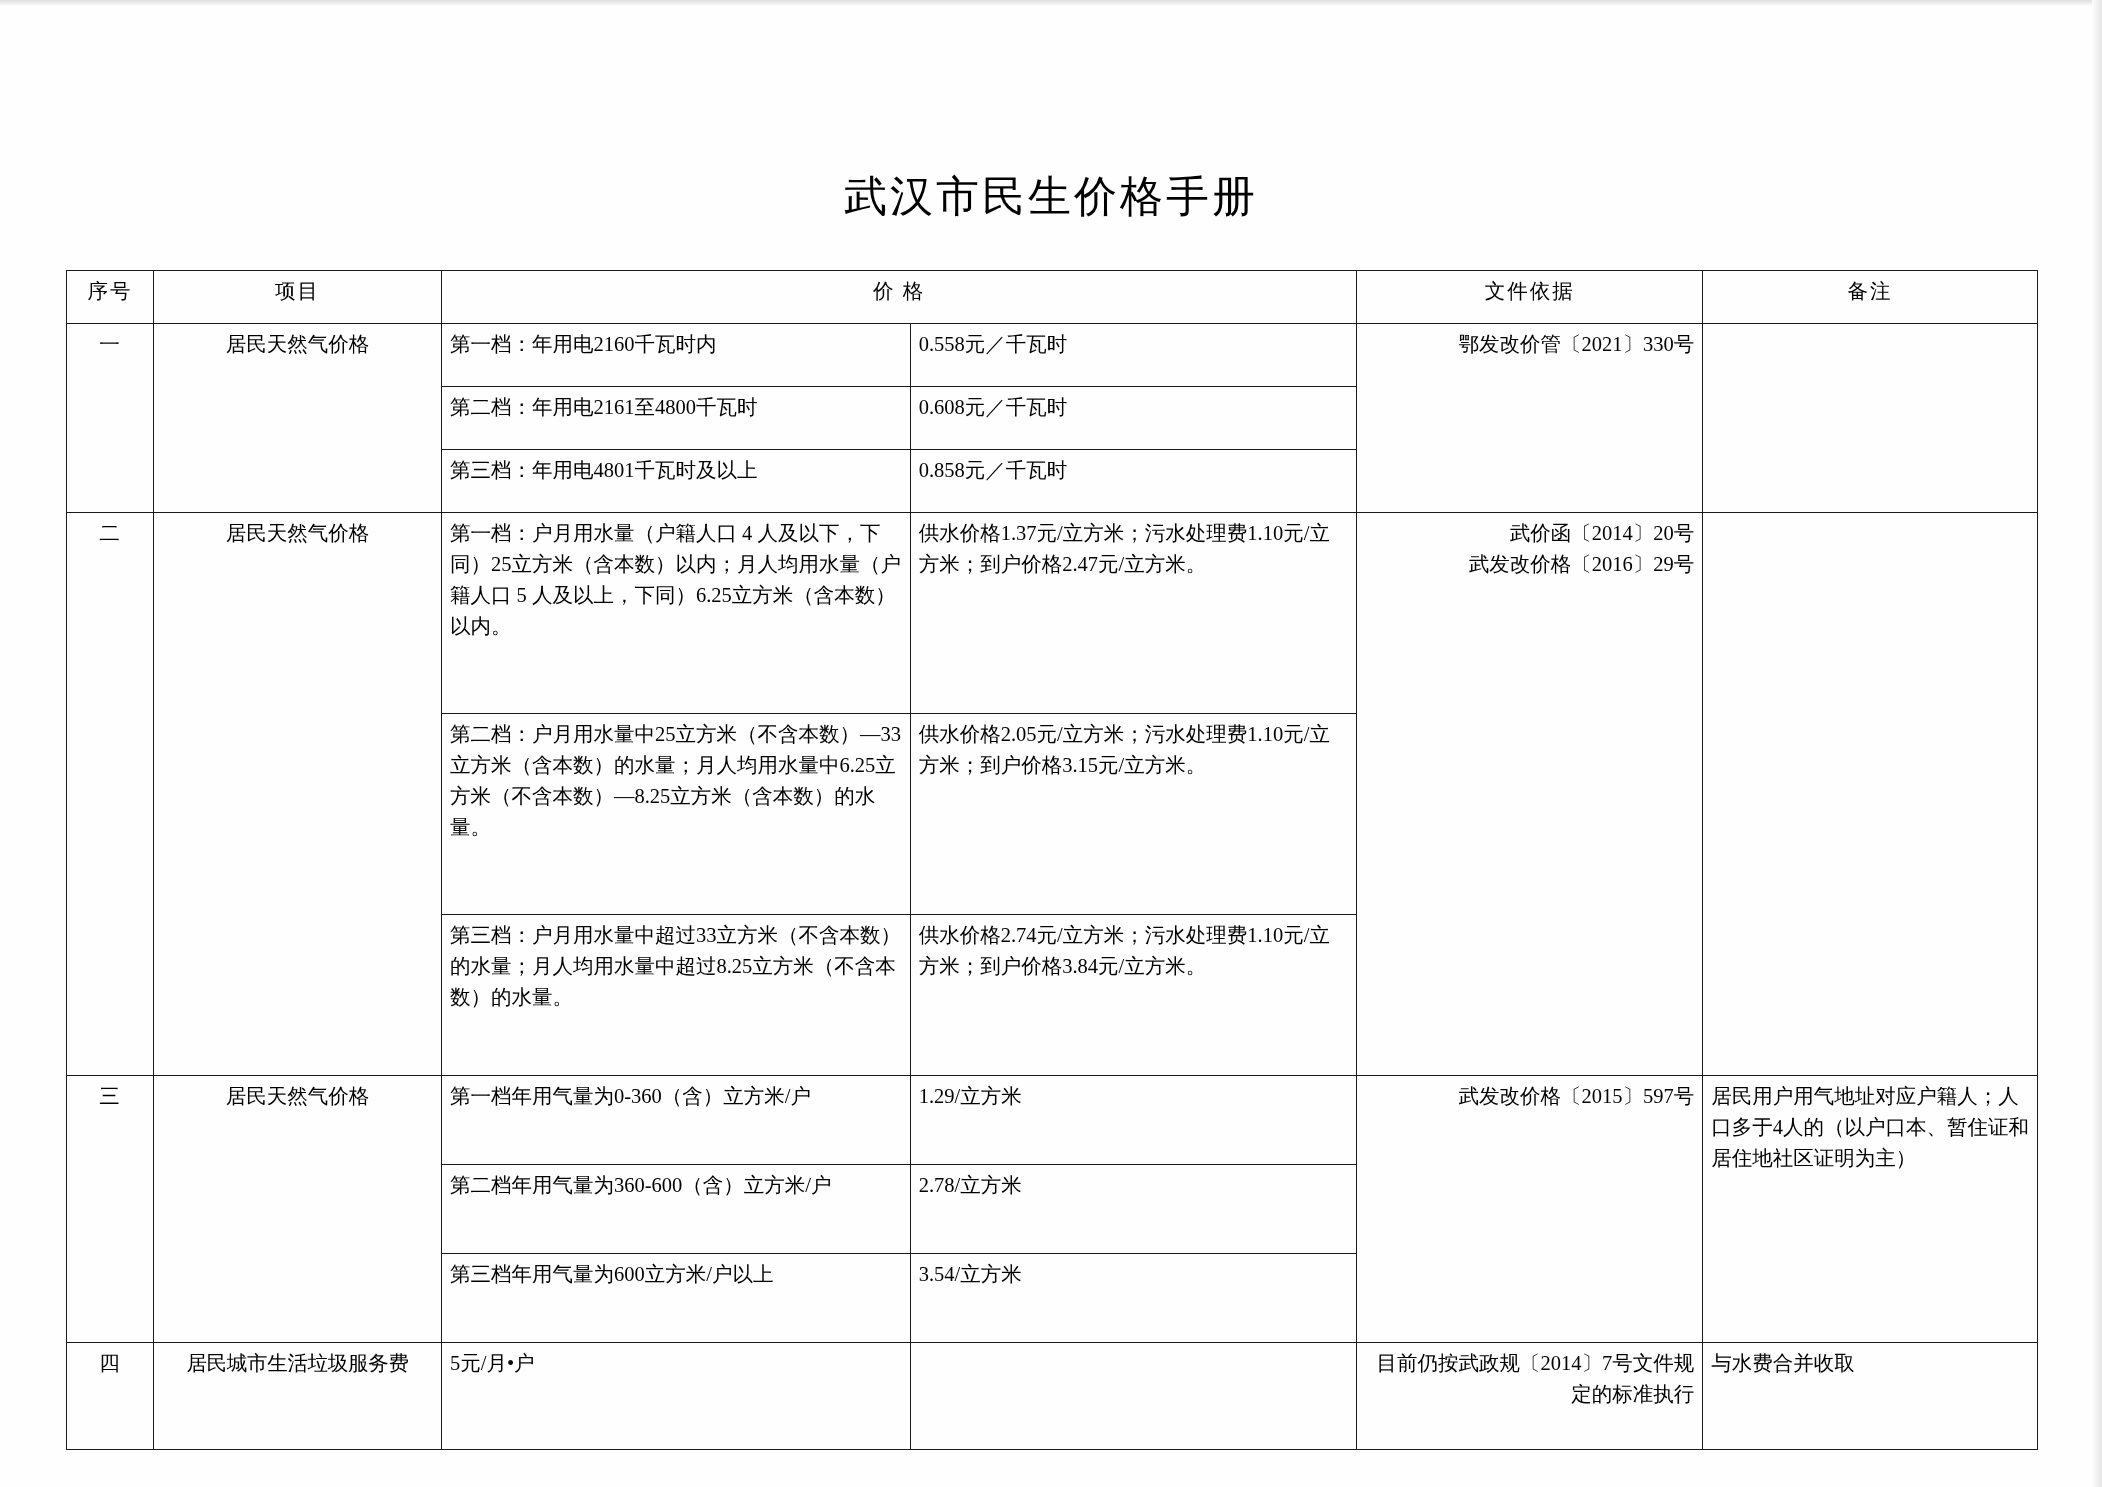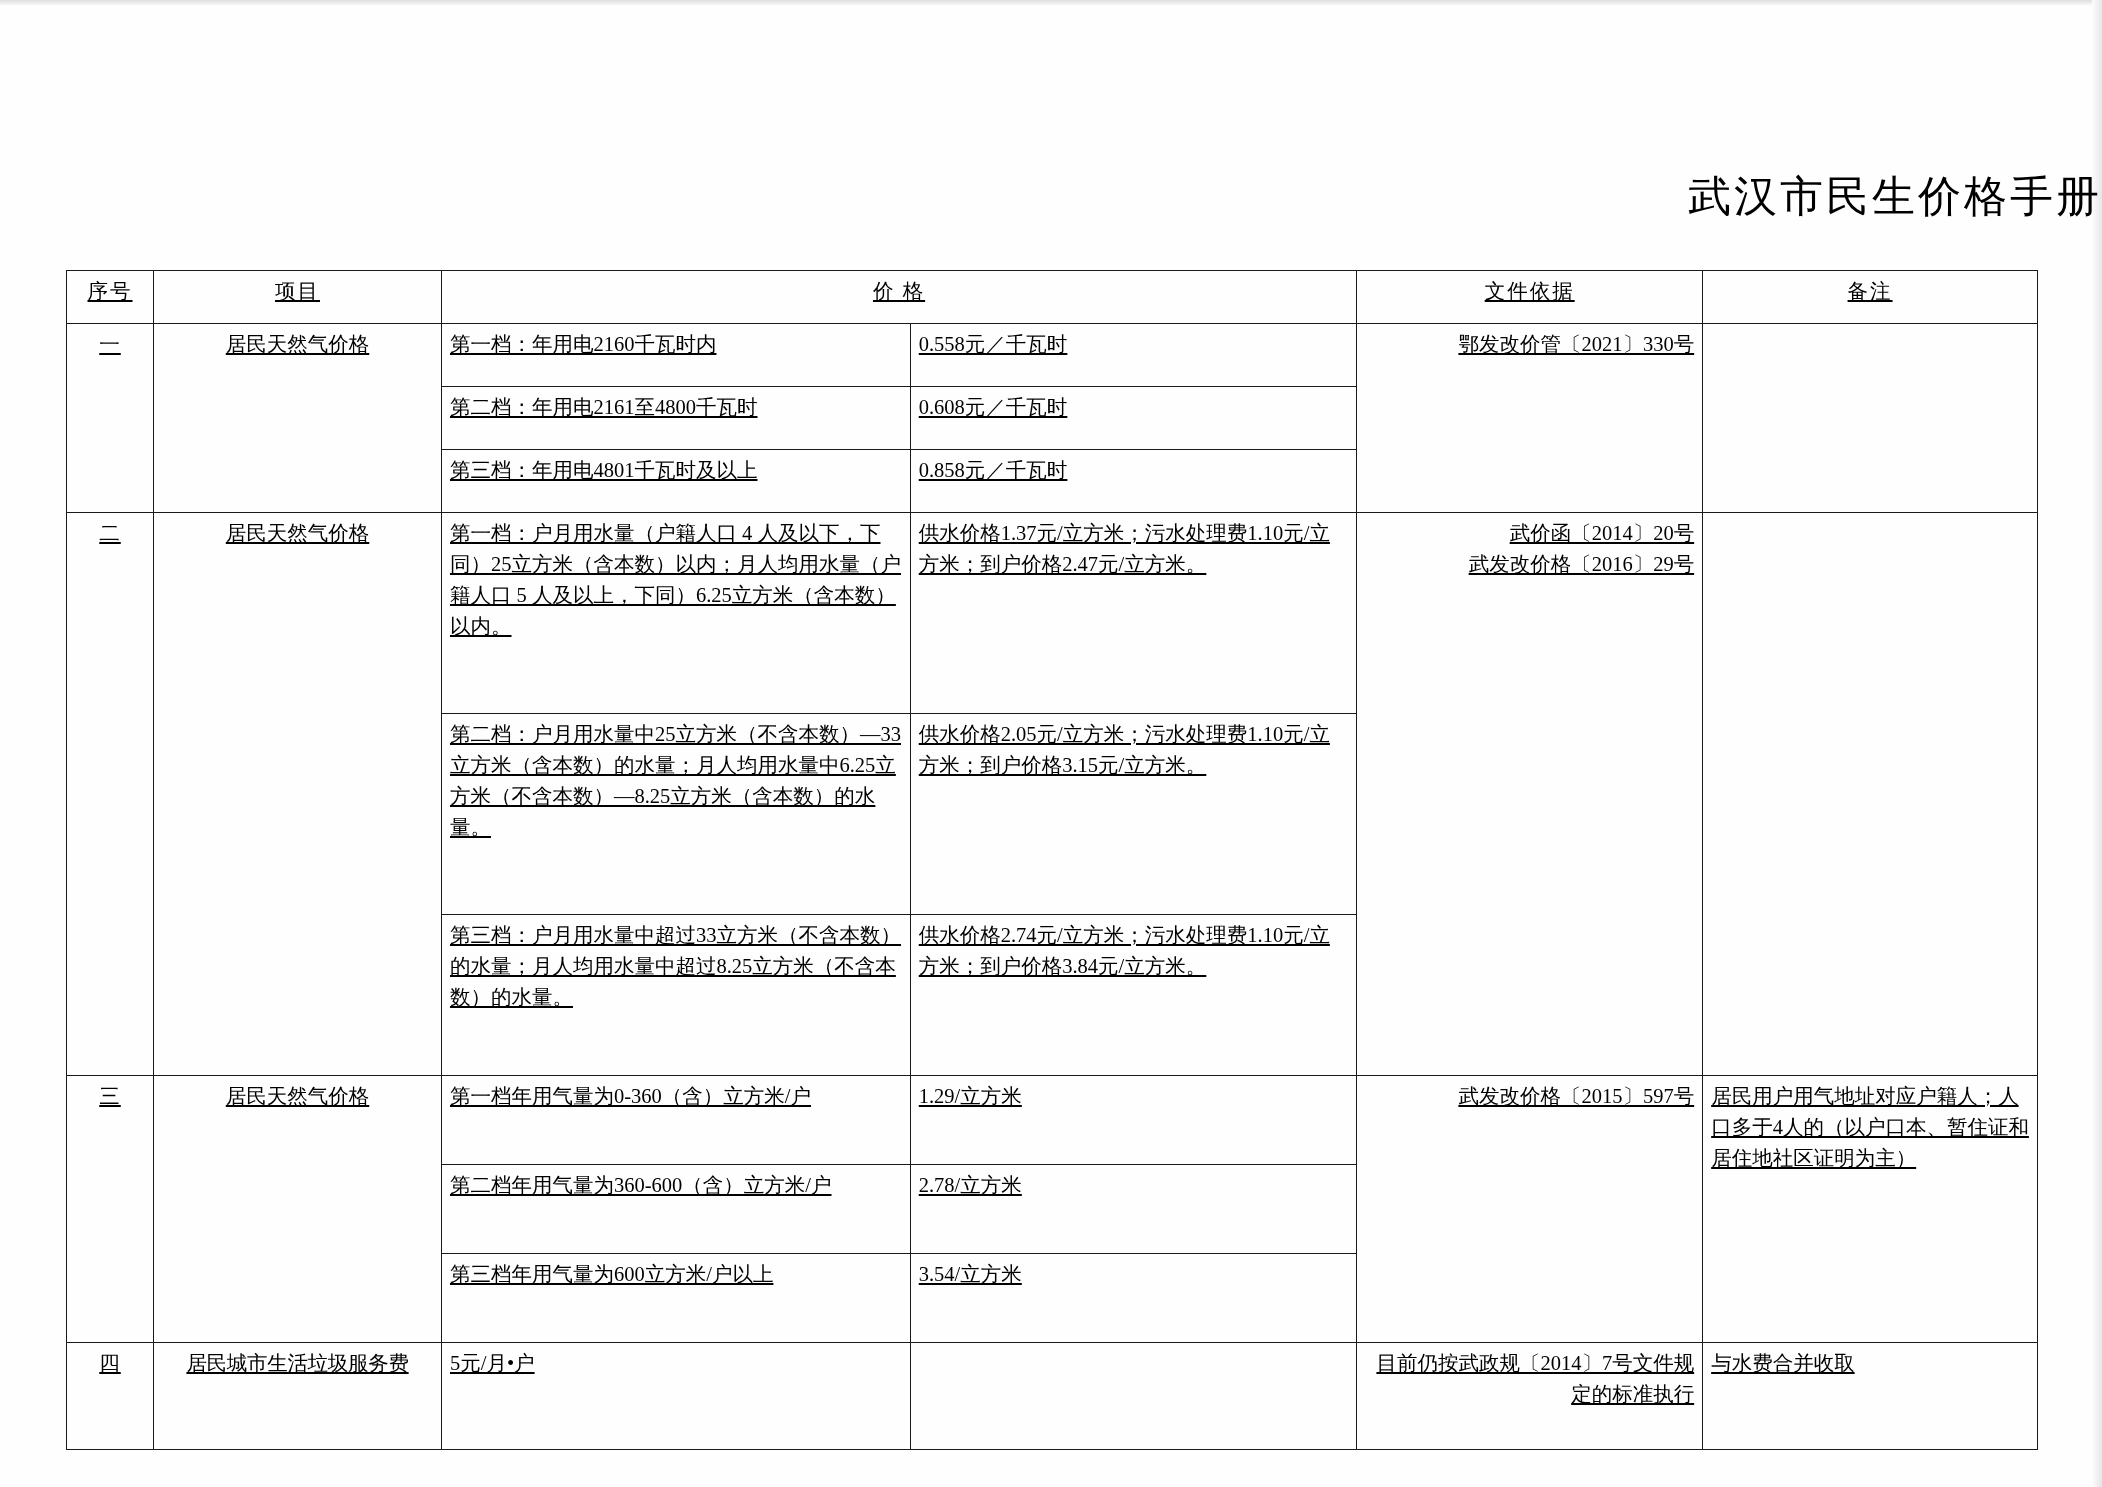--- a/index.html
+++ b/index.html
@@ -29,36 +29,35 @@
   }
   .scan-edge-right {
     position: absolute; right: 0; top: 0; width: 10px; height: 1487px;
     background: linear-gradient(to left, #e6e6e6, #fdfdfd);
   }
   .doc-title {
     position: absolute;
     left: 0;
     top: 168px;
     width: 2102px;
-    text-align: right;
+    text-align: center;
     font-size: 43px;
     letter-spacing: 3px;
     font-family: "Liberation Serif", "DejaVu Serif", serif;
     font-weight: 400;
   }
   table.price-table {
     position: absolute;
     left: 66px;
     top: 270px;
     width: 1972px;
     border-collapse: collapse;
     table-layout: fixed;
     font-size: 20.5px;
     line-height: 1.52;
-    text-decoration: underline;
   }
   table.price-table td, table.price-table th {
     border: 1.4px solid #1a1a1a;
     padding: 5px 8px;
     vertical-align: top;
     font-weight: 400;
     font-size: 20.5px;
   }
   .hdr td {
     text-align: center;

